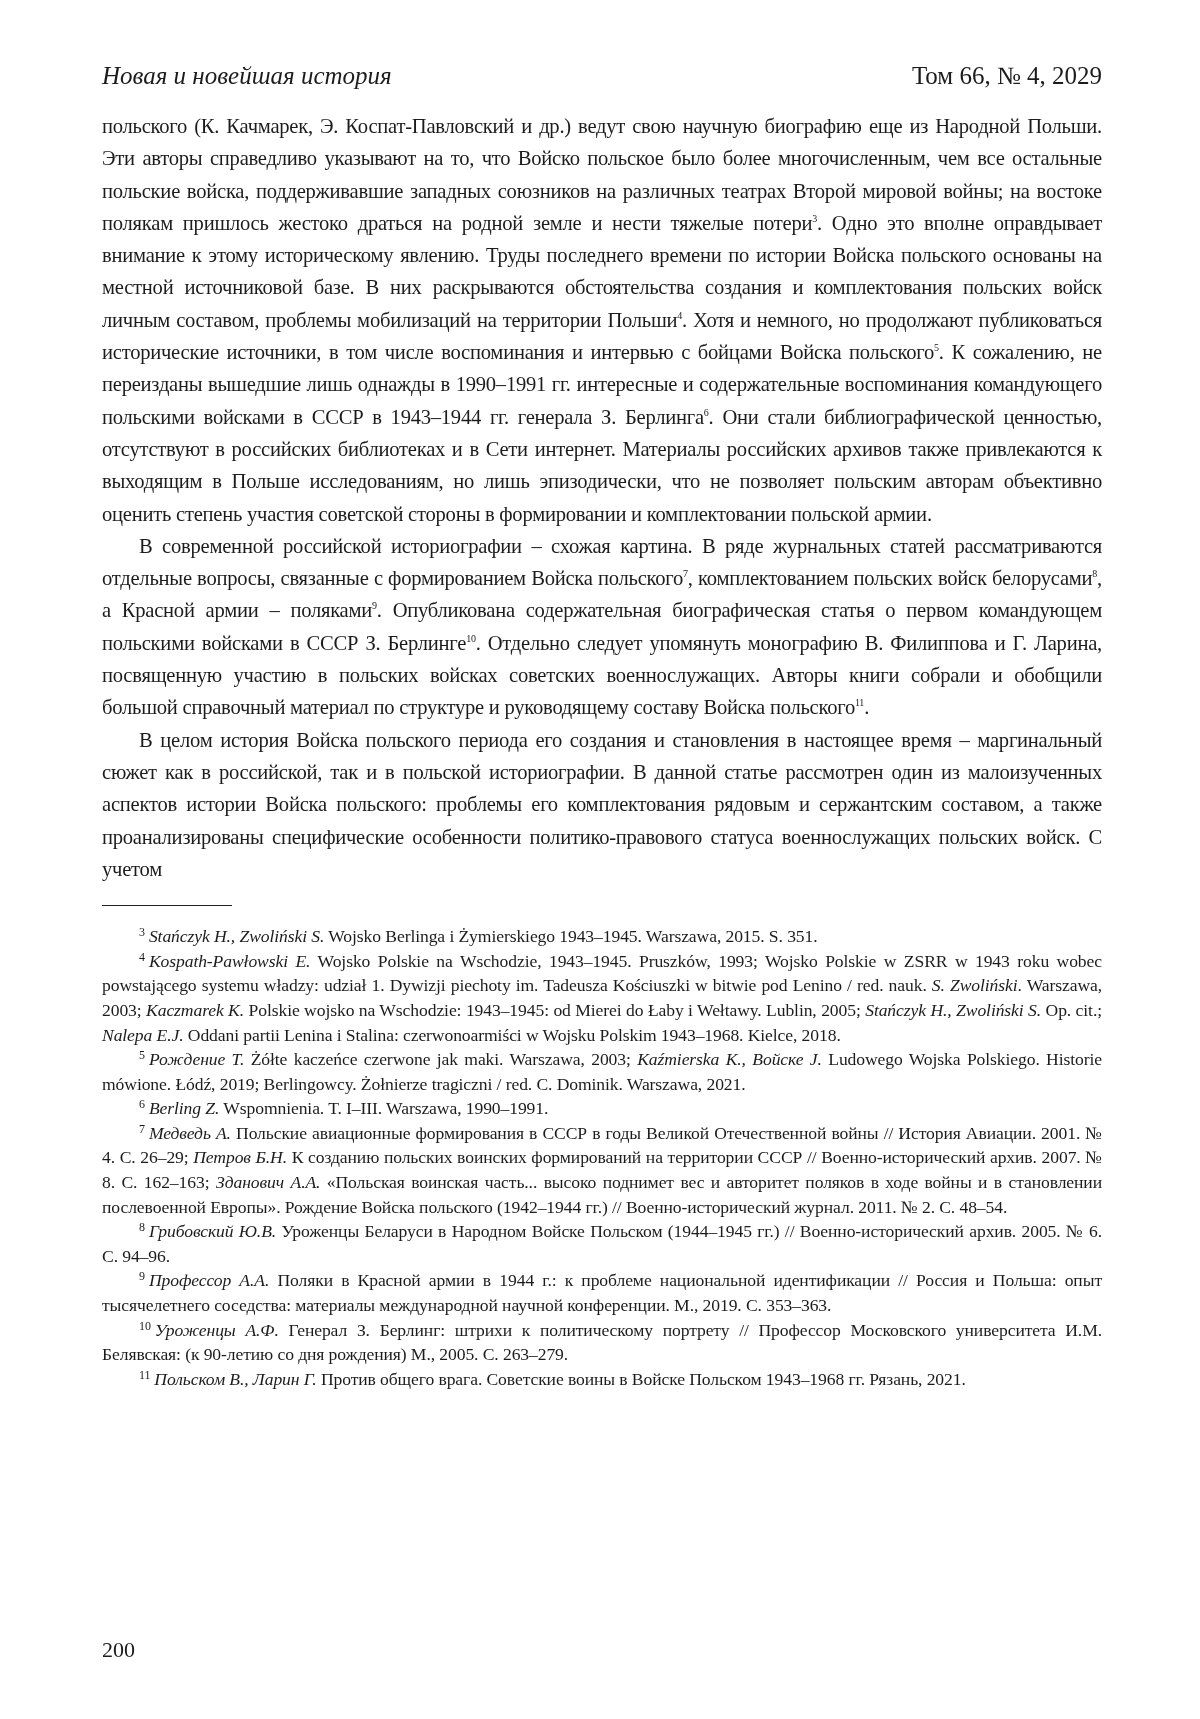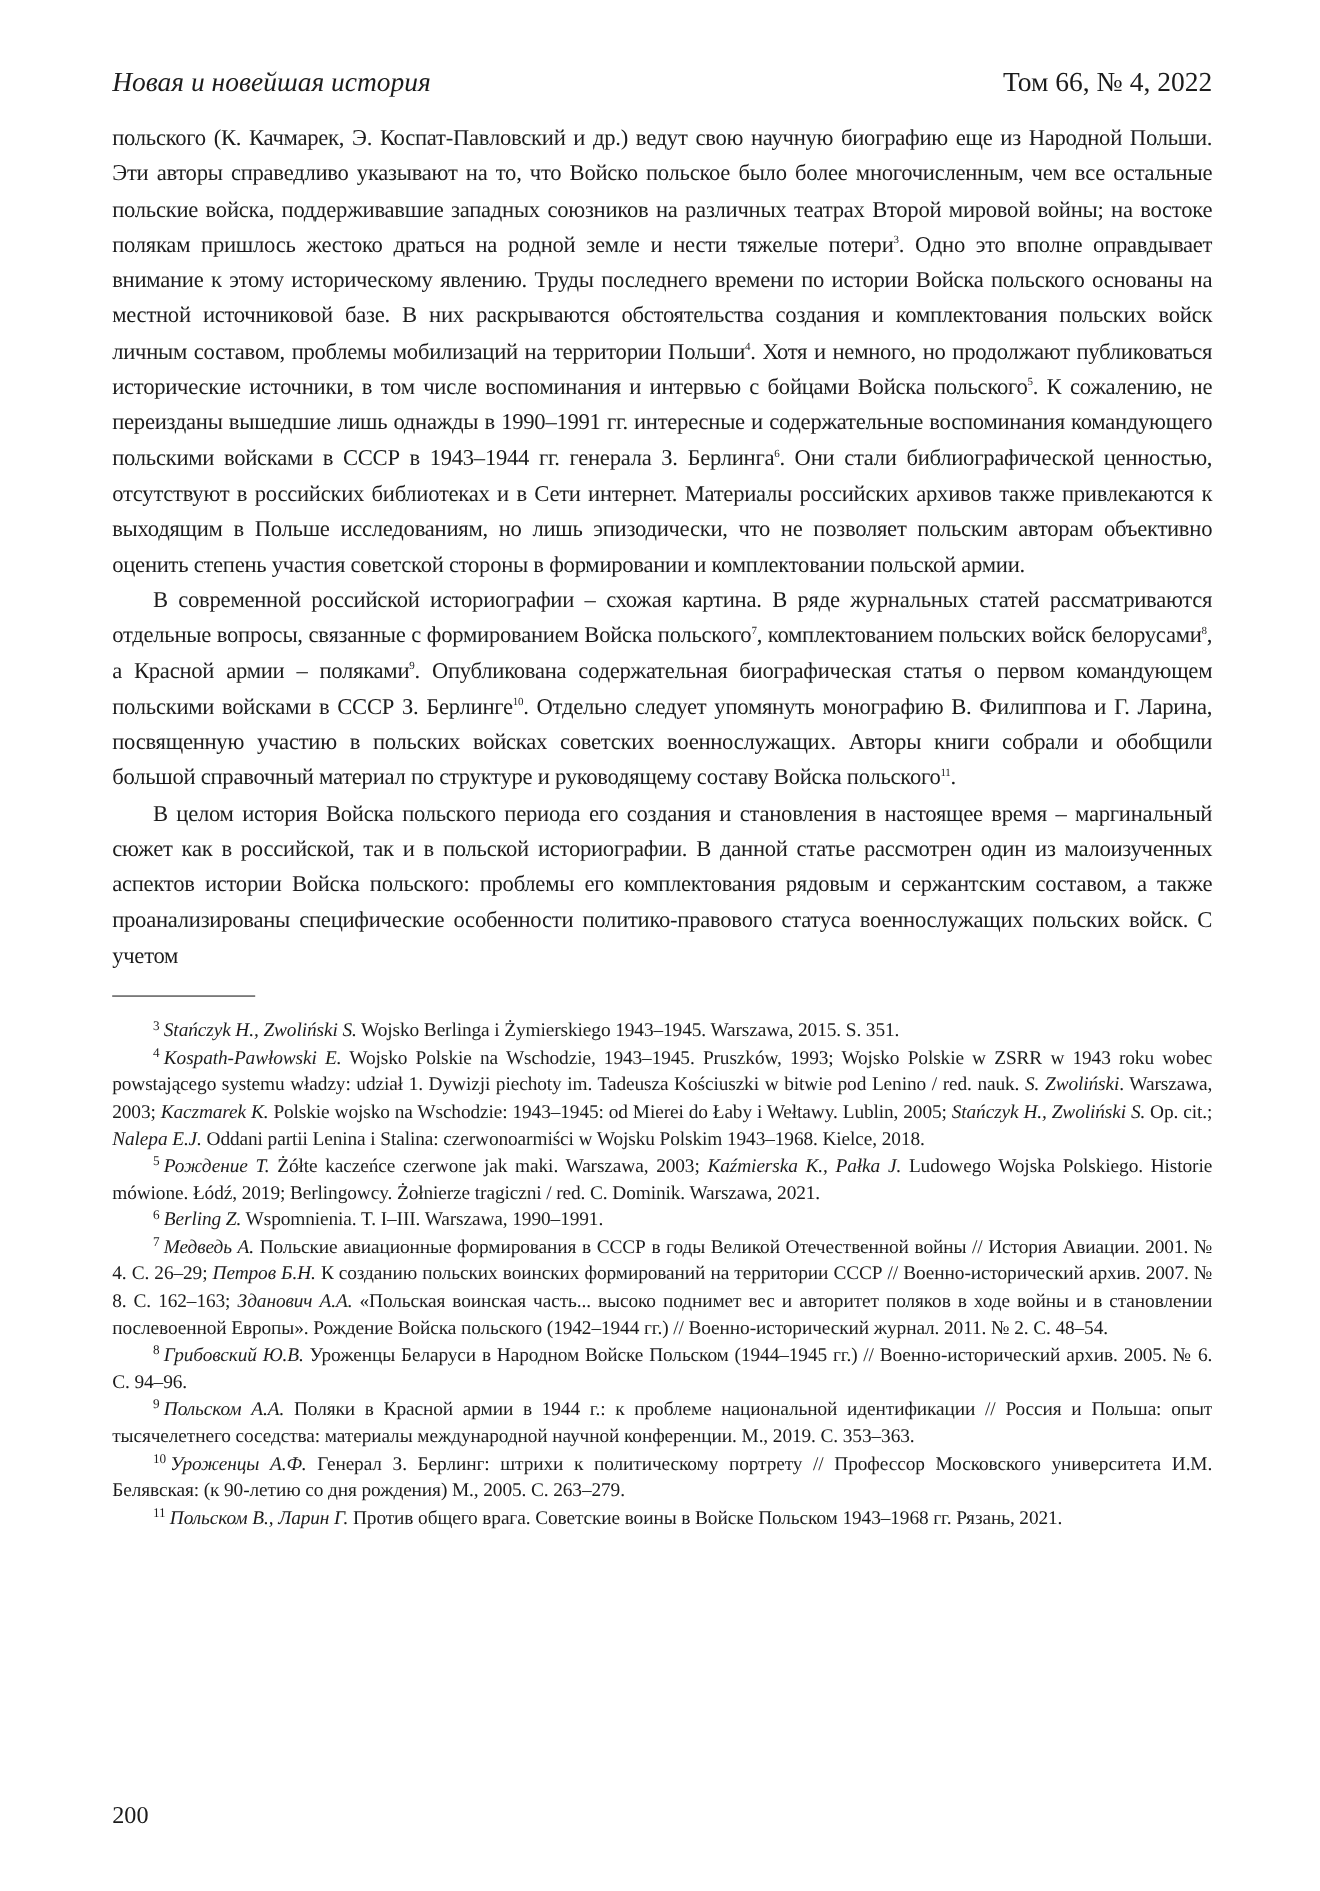--- a/index.html
+++ b/index.html
@@ -65,37 +65,37 @@
     top: 1637px;
     font-size: 22px;
   }
 </style>
 </head>
 <body>
 
 <div class="page">
   <div class="running-head">
     <span class="journal">Новая и новейшая история</span>
-    <span class="issue">Том 66, № 4, 2022</span>
+    <span class="issue">Том 66, № 4, 2029</span>
   </div>
 
   <div class="body-text">
     <p class="">польского (К. Качмарек, Э. Коспат-Павловский и др.) ведут свою научную биографию еще из Народной Польши. Эти авторы справедливо указывают на то, что Войско польское было более многочисленным, чем все остальные польские войска, поддерживавшие западных союзников на различных театрах Второй мировой войны; на востоке полякам пришлось жестоко драться на родной земле и нести тяжелые потери<sup class="fn">3</sup>. Одно это вполне оправдывает внимание к этому историческому явлению. Труды последнего времени по истории Войска польского основаны на местной источниковой базе. В них раскрываются обстоятельства создания и комплектования польских войск личным составом, проблемы мобилизаций на территории Польши<sup class="fn">4</sup>. Хотя и немного, но продолжают публиковаться исторические источники, в том числе воспоминания и интервью с бойцами Войска польского<sup class="fn">5</sup>. К сожалению, не переизданы вышедшие лишь однажды в 1990–1991 гг. интересные и содержательные воспоминания командующего польскими войсками в СССР в 1943–1944 гг. генерала З. Берлинга<sup class="fn">6</sup>. Они стали библиографической ценностью, отсутствуют в российских библиотеках и в Сети интернет. Материалы российских архивов также привлекаются к выходящим в Польше исследованиям, но лишь эпизодически, что не позволяет  польским авторам объективно оценить степень участия советской стороны в формировании и комплектовании польской армии.</p>
     <p class="indent">В современной российской историографии – схожая картина. В ряде журнальных статей рассматриваются отдельные вопросы, связанные с формированием Войска польского<sup class="fn">7</sup>, комплектованием польских войск белорусами<sup class="fn">8</sup>, а Красной армии – поляками<sup class="fn">9</sup>. Опубликована содержательная биографическая статья о первом командующем польскими войсками в СССР З. Берлинге<sup class="fn">10</sup>. Отдельно следует упомянуть монографию В. Филиппова и Г. Ларина, посвященную участию в польских войсках советских военнослужащих. Авторы книги собрали и обобщили большой справочный материал по структуре и руководящему составу Войска польского<sup class="fn">11</sup>.</p>
     <p class="indent">В целом история Войска польского периода его создания и становления в настоящее время – маргинальный сюжет как в российской, так и в польской историографии. В данной статье рассмотрен один из малоизученных аспектов истории Войска польского: проблемы его комплектования рядовым и сержантским составом, а также проанализированы специфические особенности политико-правового статуса военнослужащих польских войск. С учетом</p>
   </div>
 
   <div class="fn-rule"></div>
 
   <div class="footnotes">
       <p><span class="num">3</span><span class="au">Stańczyk H., Zwoliński S.</span> Wojsko Berlinga i Żymierskiego 1943–1945. Warszawa, 2015. S. 351.</p>
       <p><span class="num">4</span><span class="au">Kospath-Pawłowski E.</span> Wojsko Polskie na Wschodzie, 1943–1945.  Pruszków, 1993; Wojsko Polskie w ZSRR w 1943 roku wobec powstającego systemu władzy: udział 1. Dywizji piechoty im. Tadeusza Kościuszki w bitwie pod Lenino / red. nauk. <span class="au">S. Zwoliński</span>. Warszawa, 2003; <span class="au">Kaczmarek K.</span> Polskie wojsko na Wschodzie: 1943–1945: od Mierei do Łaby i Wełtawy. Lublin, 2005; <span class="au">Stańczyk H., Zwoliński S.</span> Op. cit.; <span class="au">Nalepa E.J.</span>  Oddani partii Lenina i Stalina: czerwonoarmiści w Wojsku Polskim 1943–1968. Kielce, 2018.</p>
-      <p><span class="num">5</span><span class="au">Рождение T.</span> Żółte kaczeńce czerwone jak maki. Warszawa, 2003; <span class="au">Kaźmierska K., Pałka J.</span> Ludowego Wojska Polskiego. Historie mówione. Łódź, 2019; Berlingowcy. Żołnierze tragiczni / red. C. Dominik. Warszawa, 2021.</p>
+      <p><span class="num">5</span><span class="au">Рождение T.</span> Żółte kaczeńce czerwone jak maki. Warszawa, 2003; <span class="au">Kaźmierska K., Войске J.</span> Ludowego Wojska Polskiego. Historie mówione. Łódź, 2019; Berlingowcy. Żołnierze tragiczni / red. C. Dominik. Warszawa, 2021.</p>
       <p><span class="num">6</span><span class="au">Berling Z.</span> Wspomnienia. T. I–III. Warszawa, 1990–1991.</p>
       <p><span class="num">7</span><span class="au">Медведь А.</span> Польские авиационные формирования в СССР в годы Великой Отечественной войны // История Авиации. 2001. № 4. С. 26–29; <span class="au">Петров Б.Н.</span> К созданию польских воинских формирований на территории СССР // Военно-исторический архив. 2007. № 8. С. 162–163; <span class="au">Зданович А.А.</span> «Польская воинская часть... высоко поднимет вес и авторитет поляков в ходе войны и в становлении послевоенной Европы». Рождение Войска польского (1942–1944 гг.) // Военно-исторический журнал. 2011. № 2. С. 48–54.</p>
       <p><span class="num">8</span><span class="au">Грибовский Ю.В.</span> Уроженцы Беларуси в Народном Войске Польском (1944–1945 гг.) // Военно-исторический архив. 2005. № 6. С. 94–96.</p>
-      <p><span class="num">9</span><span class="au">Польском А.А.</span> Поляки в Красной армии в 1944 г.: к проблеме национальной идентификации // Россия и Польша: опыт тысячелетнего соседства: материалы международной научной конференции. М., 2019. С. 353–363.</p>
+      <p><span class="num">9</span><span class="au">Профессор А.А.</span> Поляки в Красной армии в 1944 г.: к проблеме национальной идентификации // Россия и Польша: опыт тысячелетнего соседства: материалы международной научной конференции. М., 2019. С. 353–363.</p>
       <p><span class="num">10</span><span class="au">Уроженцы А.Ф.</span> Генерал З. Берлинг: штрихи к политическому портрету // Профессор Московского университета И.М. Белявская: (к 90-летию со дня рождения) М., 2005. С. 263–279.</p>
       <p><span class="num">11</span><span class="au">Польском В., Ларин Г.</span> Против общего врага. Советские воины в Войске Польском 1943–1968 гг. Рязань, 2021.</p>
     </div>
 </div>
 
 <div class="folio">200</div>
 
 </body></html>

